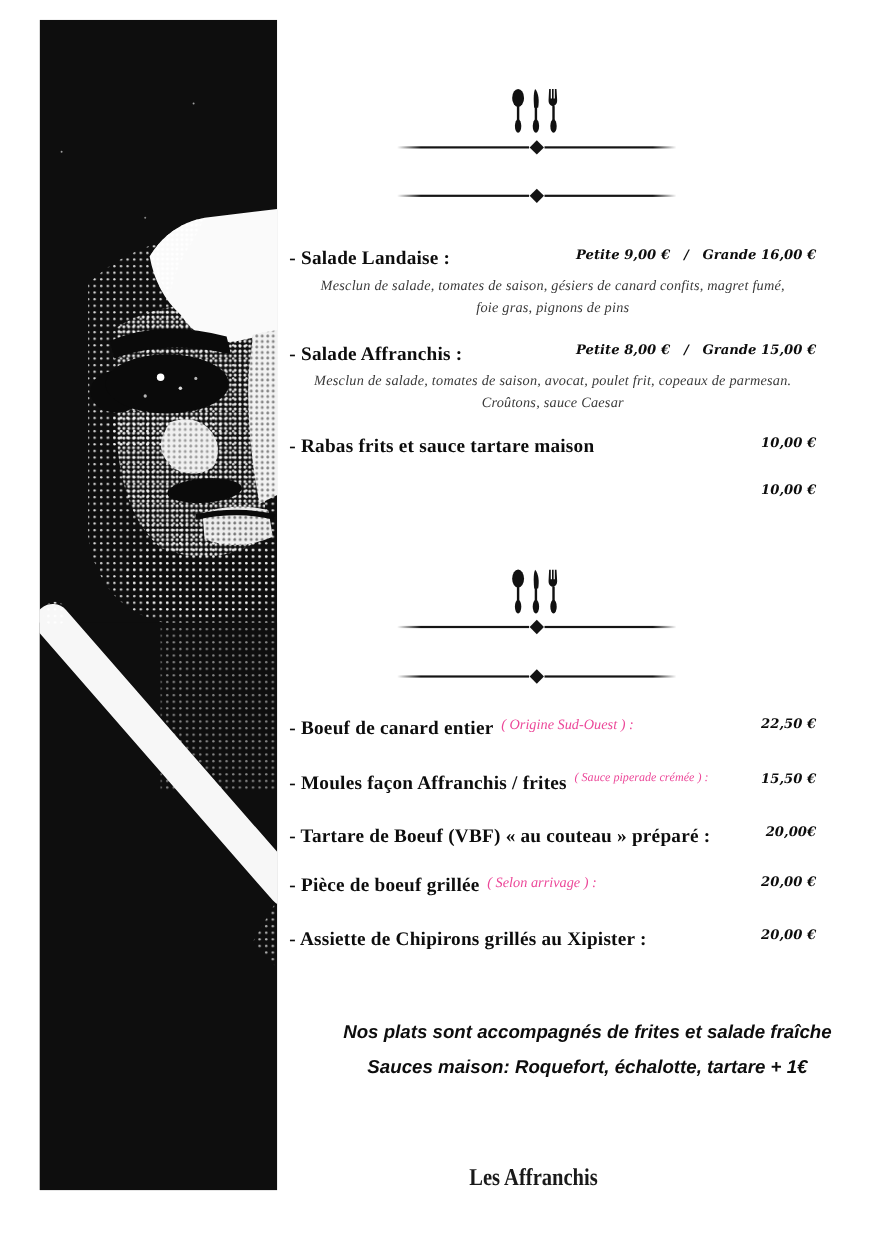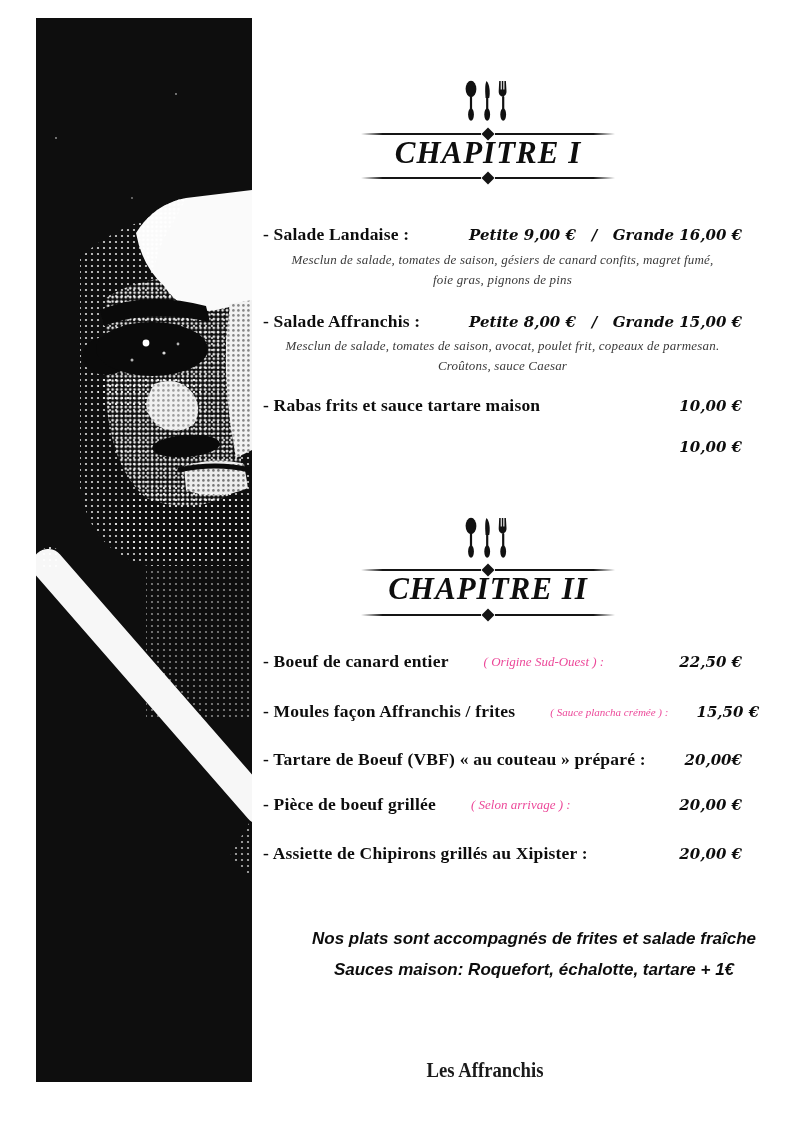--- a/index.html
+++ b/index.html
@@ -22,28 +22,28 @@
   .divider .diamond{width:8px;height:8px;background:#141414;transform:rotate(45deg) scale(1.15);margin:0 3px;}
   .divider.d1{top:129px;} .divider.d2{top:173px;}
   .divider.d3{top:565px;} .divider.d4{top:610px;}
 
   .chap{position:absolute;left:363px;width:250px;margin:0;text-align:center;
         font-family:"Liberation Serif",serif;font-weight:bold;font-style:italic;
         font-size:31px;letter-spacing:1px;line-height:34px;color:#0e0e0e;}
   .chap.c1{top:136px;} .chap.c2{top:572px;}
 
   
-  .row{position:absolute;left:263px;width:479px;display:flex;align-items:center;gap:28px;}
+  .row{position:absolute;left:263px;width:479px;display:flex;align-items:flex-start;}
   .dish{font-family:"Liberation Serif",serif;font-weight:bold;font-size:17.5px;
         letter-spacing:.2px;white-space:nowrap;color:#0d0d0d;}
   .note{font-family:"Liberation Serif",serif;font-style:italic;font-size:13px;
         color:#ec4899;margin-left:7px;white-space:nowrap;}
   .note.small{font-size:11px;}
   .price{margin-left:auto;font-family:"DejaVu Serif","Liberation Serif",serif;
-         font-weight:bold;font-style:italic;font-size:15px;white-space:pre;color:#0d0d0d;}
+         font-weight:bold;font-style:italic;font-size:12px;white-space:pre;color:#0d0d0d;}
   .desc{position:absolute;left:263px;width:479px;text-align:center;
         font-family:"Liberation Serif",serif;font-style:italic;font-size:13px;
         color:#3a3a3a;letter-spacing:.2px;}
 
   
   .foot{position:absolute;left:252px;width:500px;text-align:center;
         font-family:Liberation Sans, sans-serif;font-weight:bold;font-style:italic;
         font-size:17px;color:#0d0d0d;padding-left:32px;}
   .foot.f1{top:929px;} .foot.f2{top:960px;}
   .brand{position:absolute;left:235px;top:1057px;width:500px;text-align:center;
@@ -133,21 +133,20 @@
         <rect x="40.1" y="16" width="2.2" height="14" rx="1"></rect>
         <ellipse cx="41.2" cy="34.5" rx="2.9" ry="6.2"></ellipse>
       </g>
     </svg>
   </div>
   <div class="divider d1">
     <span class="line l"></span>
     <span class="diamond"></span>
     <span class="line r"></span>
   </div>
-  <h1 class="chap c1">CHAPITRE I</h1>
   <div class="divider d2">
     <span class="line l"></span>
     <span class="diamond"></span>
     <span class="line r"></span>
   </div>
 
   <div class="row" style="top:224px">
     <span class="dish">- Salade Landaise :</span>
     <span class="price">Petite 9,00 €   /   Grande 16,00 €</span>
   </div>
@@ -182,35 +181,34 @@
         <rect x="40.1" y="16" width="2.2" height="14" rx="1"></rect>
         <ellipse cx="41.2" cy="34.5" rx="2.9" ry="6.2"></ellipse>
       </g>
     </svg>
   </div>
   <div class="divider d3">
     <span class="line l"></span>
     <span class="diamond"></span>
     <span class="line r"></span>
   </div>
-  <h1 class="chap c2">CHAPITRE II</h1>
   <div class="divider d4">
     <span class="line l"></span>
     <span class="diamond"></span>
     <span class="line r"></span>
   </div>
 
   <div class="row" style="top:651px">
     <span class="dish">- Boeuf de canard entier</span>
     <span class="note">( Origine Sud-Ouest ) :</span>
     <span class="price">22,50 €</span>
   </div>
   <div class="row" style="top:701px">
     <span class="dish">- Moules façon Affranchis / frites</span>
-    <span class="note small">( Sauce plancha crémée ) :</span>
+    <span class="note small">( Sauce piperade crémée ) :</span>
     <span class="price">15,50 €</span>
   </div>
   <div class="row" style="top:749px">
     <span class="dish">- Tartare de Boeuf (VBF) « au couteau » préparé :</span>
     <span class="price">20,00€</span>
   </div>
   <div class="row" style="top:794px">
     <span class="dish">- Pièce de boeuf grillée</span>
     <span class="note">( Selon arrivage ) :</span>
     <span class="price">20,00 €</span>

